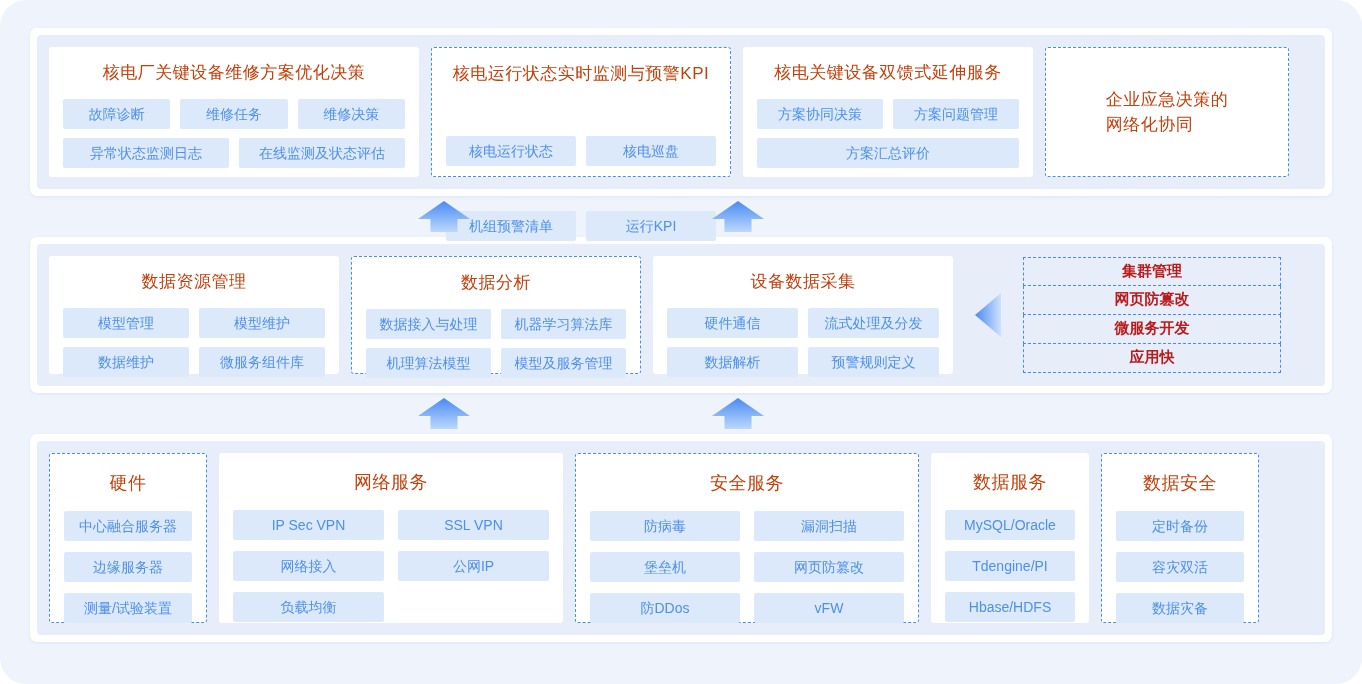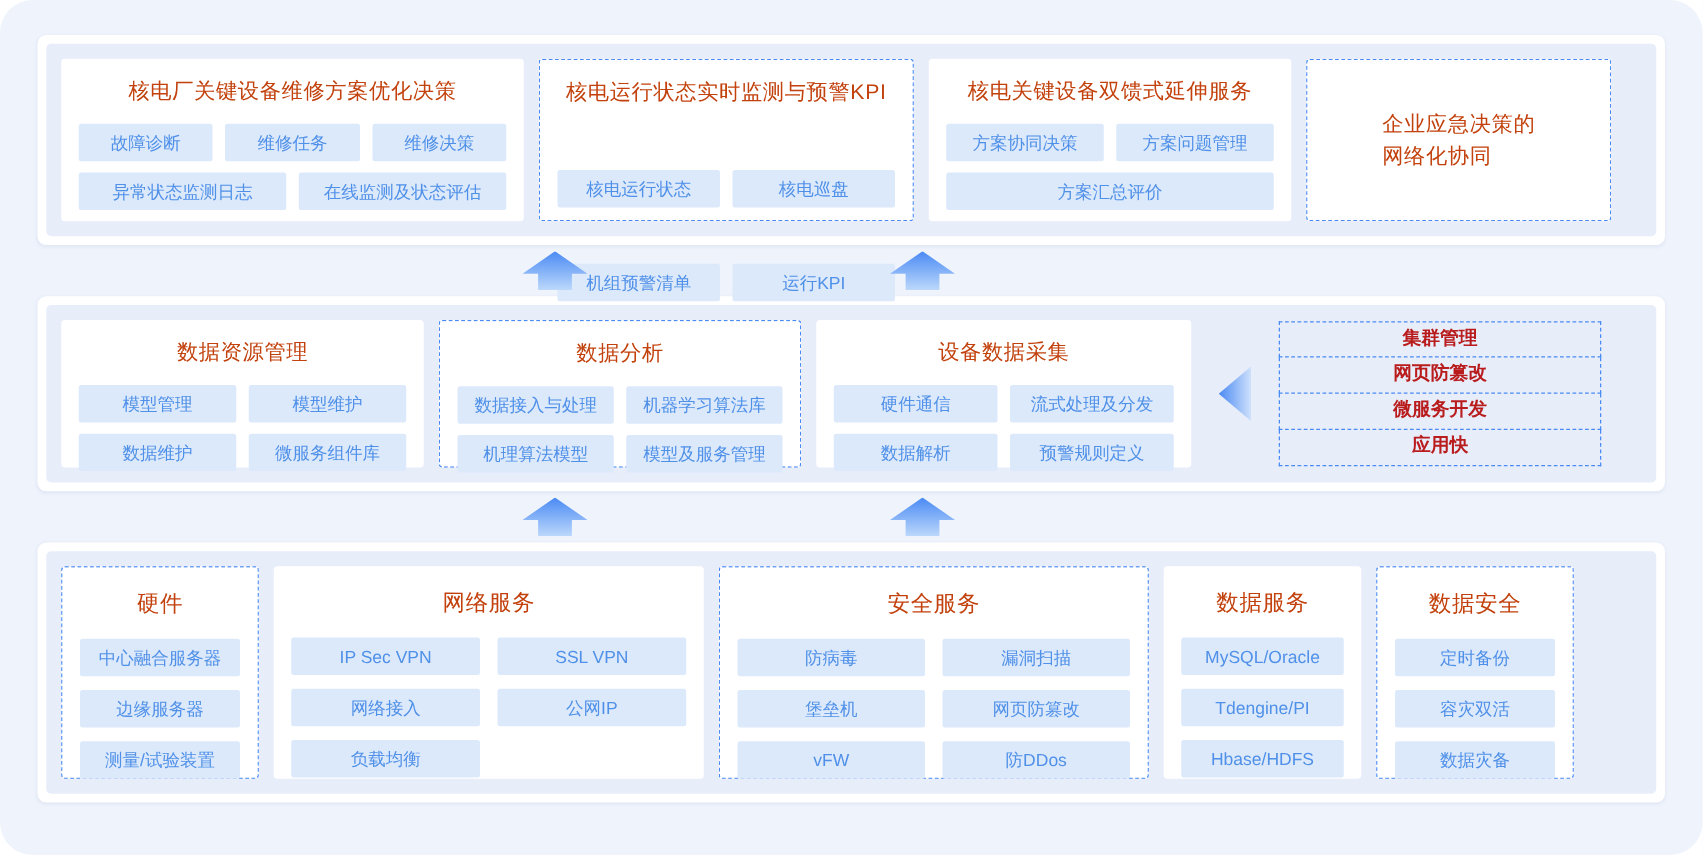--- a/index.html
+++ b/index.html
@@ -300,22 +300,22 @@
         </div>
       </div>
 
       <div class="panel dashed p-sec">
         <div class="panel-title">安全服务</div>
         <div class="chipgrid">
           <div class="chip">防病毒</div>
           <div class="chip">漏洞扫描</div>
           <div class="chip">堡垒机</div>
           <div class="chip">网页防篡改</div>
+          <div class="chip">防DDos</div>
           <div class="chip">vFW</div>
-          <div class="chip">防DDos</div>
         </div>
       </div>
 
       <div class="panel p-dsvc">
         <div class="panel-title">数据服务</div>
         <div class="chipcol">
           <div class="chip">MySQL/Oracle</div>
           <div class="chip">Tdengine/PI</div>
           <div class="chip">Hbase/HDFS</div>
         </div>

